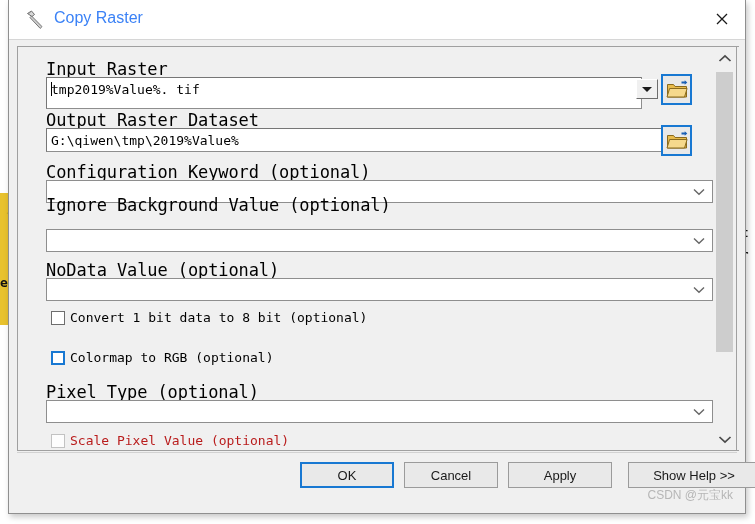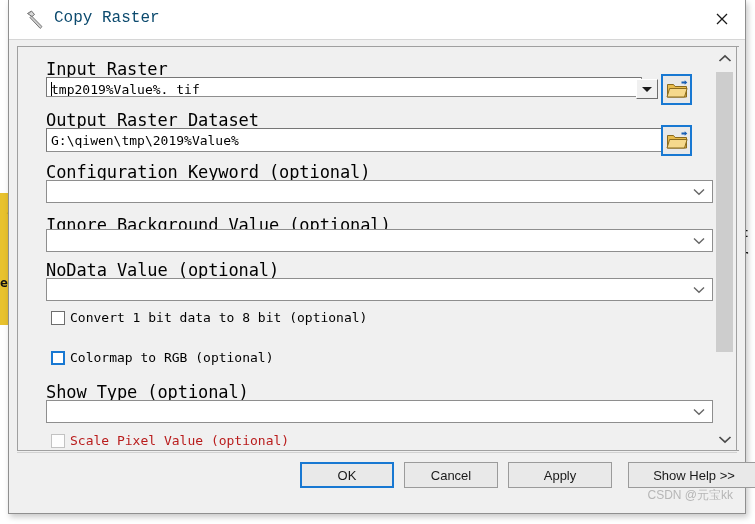--- a/index.html
+++ b/index.html
@@ -85,22 +85,22 @@
   }
   #title-icon {
     position: absolute;
     left: 14px; top: 8px;
     width: 24px; height: 24px;
   }
   #title-text {
     position: absolute;
     left: 45px; top: 9px;
     font-size: 16px;
-    color: #0c4a6e;
-    font-family: Liberation Mono, monospace;
+    color: #3b82f6;
+    font-family: Liberation Sans, sans-serif;
   }
   #close-button {
     position: absolute;
     right: 0px; top: 0px;
     width: 46px; height: 38px;
     display: flex;
     align-items: center;
     justify-content: center;
     cursor: default;
   }
@@ -322,21 +322,21 @@
       <svg width="16" height="16" viewBox="0 0 16 16">
         <path d="M3 3 L13 13 M13 3 L3 13" stroke="#1a1a1a" stroke-width="1.3" fill="none"></path>
       </svg>
     </div>
   </div>
 
   <div id="form-area">
     <div id="form-inner">
 
       <div class="row-label" style="left:28px; top:12px;">Input Raster</div>
-      <div class="txt" style="left:28px; top:30px; width:596px; height:20px;"><span class="caret"></span><span>tmp2019%Value%. tif</span></div>
+      <div class="txt" style="left:28px; top:30px; width:596px; height:32px;"><span class="caret"></span><span>tmp2019%Value%. tif</span></div>
       <div class="combo-btn-classic" style="left:618px; top:32px; height:20px;">
         <span class="tri"></span>
       </div>
       <div class="browse" style="left:643px; top:27px;">
         <svg width="22" height="20" viewBox="0 0 22 20">
           <path d="M1.5 4.5 h6 l1.6 2 h11.4 v10.5 h-19 z" fill="#e8bb4c" stroke="#8a6a1c" stroke-width="1"></path>
           <path d="M3.6 8.5 h17.5 l-2.6 8.5 h-17.5 z" fill="#f6d98c" stroke="#8a6a1c" stroke-width="1"></path>
           <path d="M15.5 1.5 h3.2 v-1.3 l2.6 2.3 l-2.6 2.3 v-1.3 h-3.2 z" fill="#1a5fb4"></path>
         </svg>
       </div>
@@ -352,21 +352,21 @@
       </div>
 
       <div class="row-label" style="left:28px; top:115px;">Configuration Keyword (optional)</div>
       <div class="combo" style="left:28px; top:133px; width:667px; height:23px;">
         <span></span>
         <svg class="chev" width="12" height="8" viewBox="0 0 12 8">
           <path d="M1 1.5 L6 6.2 L11 1.5" stroke="#666" stroke-width="1.4" fill="none"></path>
         </svg>
       </div>
 
-      <div class="row-label" style="left:28px; top:168px;">Ignore Background Value (optional)</div>
+      <div class="row-label" style="left:28px; top:148px;">Ignore Background Value (optional)</div>
       <div class="combo" style="left:28px; top:182px; width:667px; height:23px;">
         <span></span>
         <svg class="chev" width="12" height="8" viewBox="0 0 12 8">
           <path d="M1 1.5 L6 6.2 L11 1.5" stroke="#666" stroke-width="1.4" fill="none"></path>
         </svg>
       </div>
 
       <div class="row-label" style="left:28px; top:213px;">NoData Value (optional)</div>
       <div class="combo" style="left:28px; top:231px; width:667px; height:23px;">
         <span></span>
@@ -378,21 +378,21 @@
       <div class="chk-row" style="left:33px; top:263px;">
         <span class="chk-box"></span>
         <span class="chk-label">Convert 1 bit data to 8 bit (optional)</span>
       </div>
 
       <div class="chk-row" style="left:33px; top:303px;">
         <span class="chk-box focus"></span>
         <span class="chk-label">Colormap to RGB (optional)</span>
       </div>
 
-      <div class="row-label" style="left:28px; top:335px;">Show Type (optional)</div>
+      <div class="row-label" style="left:28px; top:335px;">Pixel Type (optional)</div>
       <div class="combo" style="left:28px; top:353px; width:667px; height:23px;">
         <span></span>
         <svg class="chev" width="12" height="8" viewBox="0 0 12 8">
           <path d="M1 1.5 L6 6.2 L11 1.5" stroke="#666" stroke-width="1.4" fill="none"></path>
         </svg>
       </div>
 
       <div class="chk-row" style="left:33px; top:386px;">
         <span class="chk-box disabled"></span>
         <span class="chk-label disabled">Scale Pixel Value (optional)</span>

